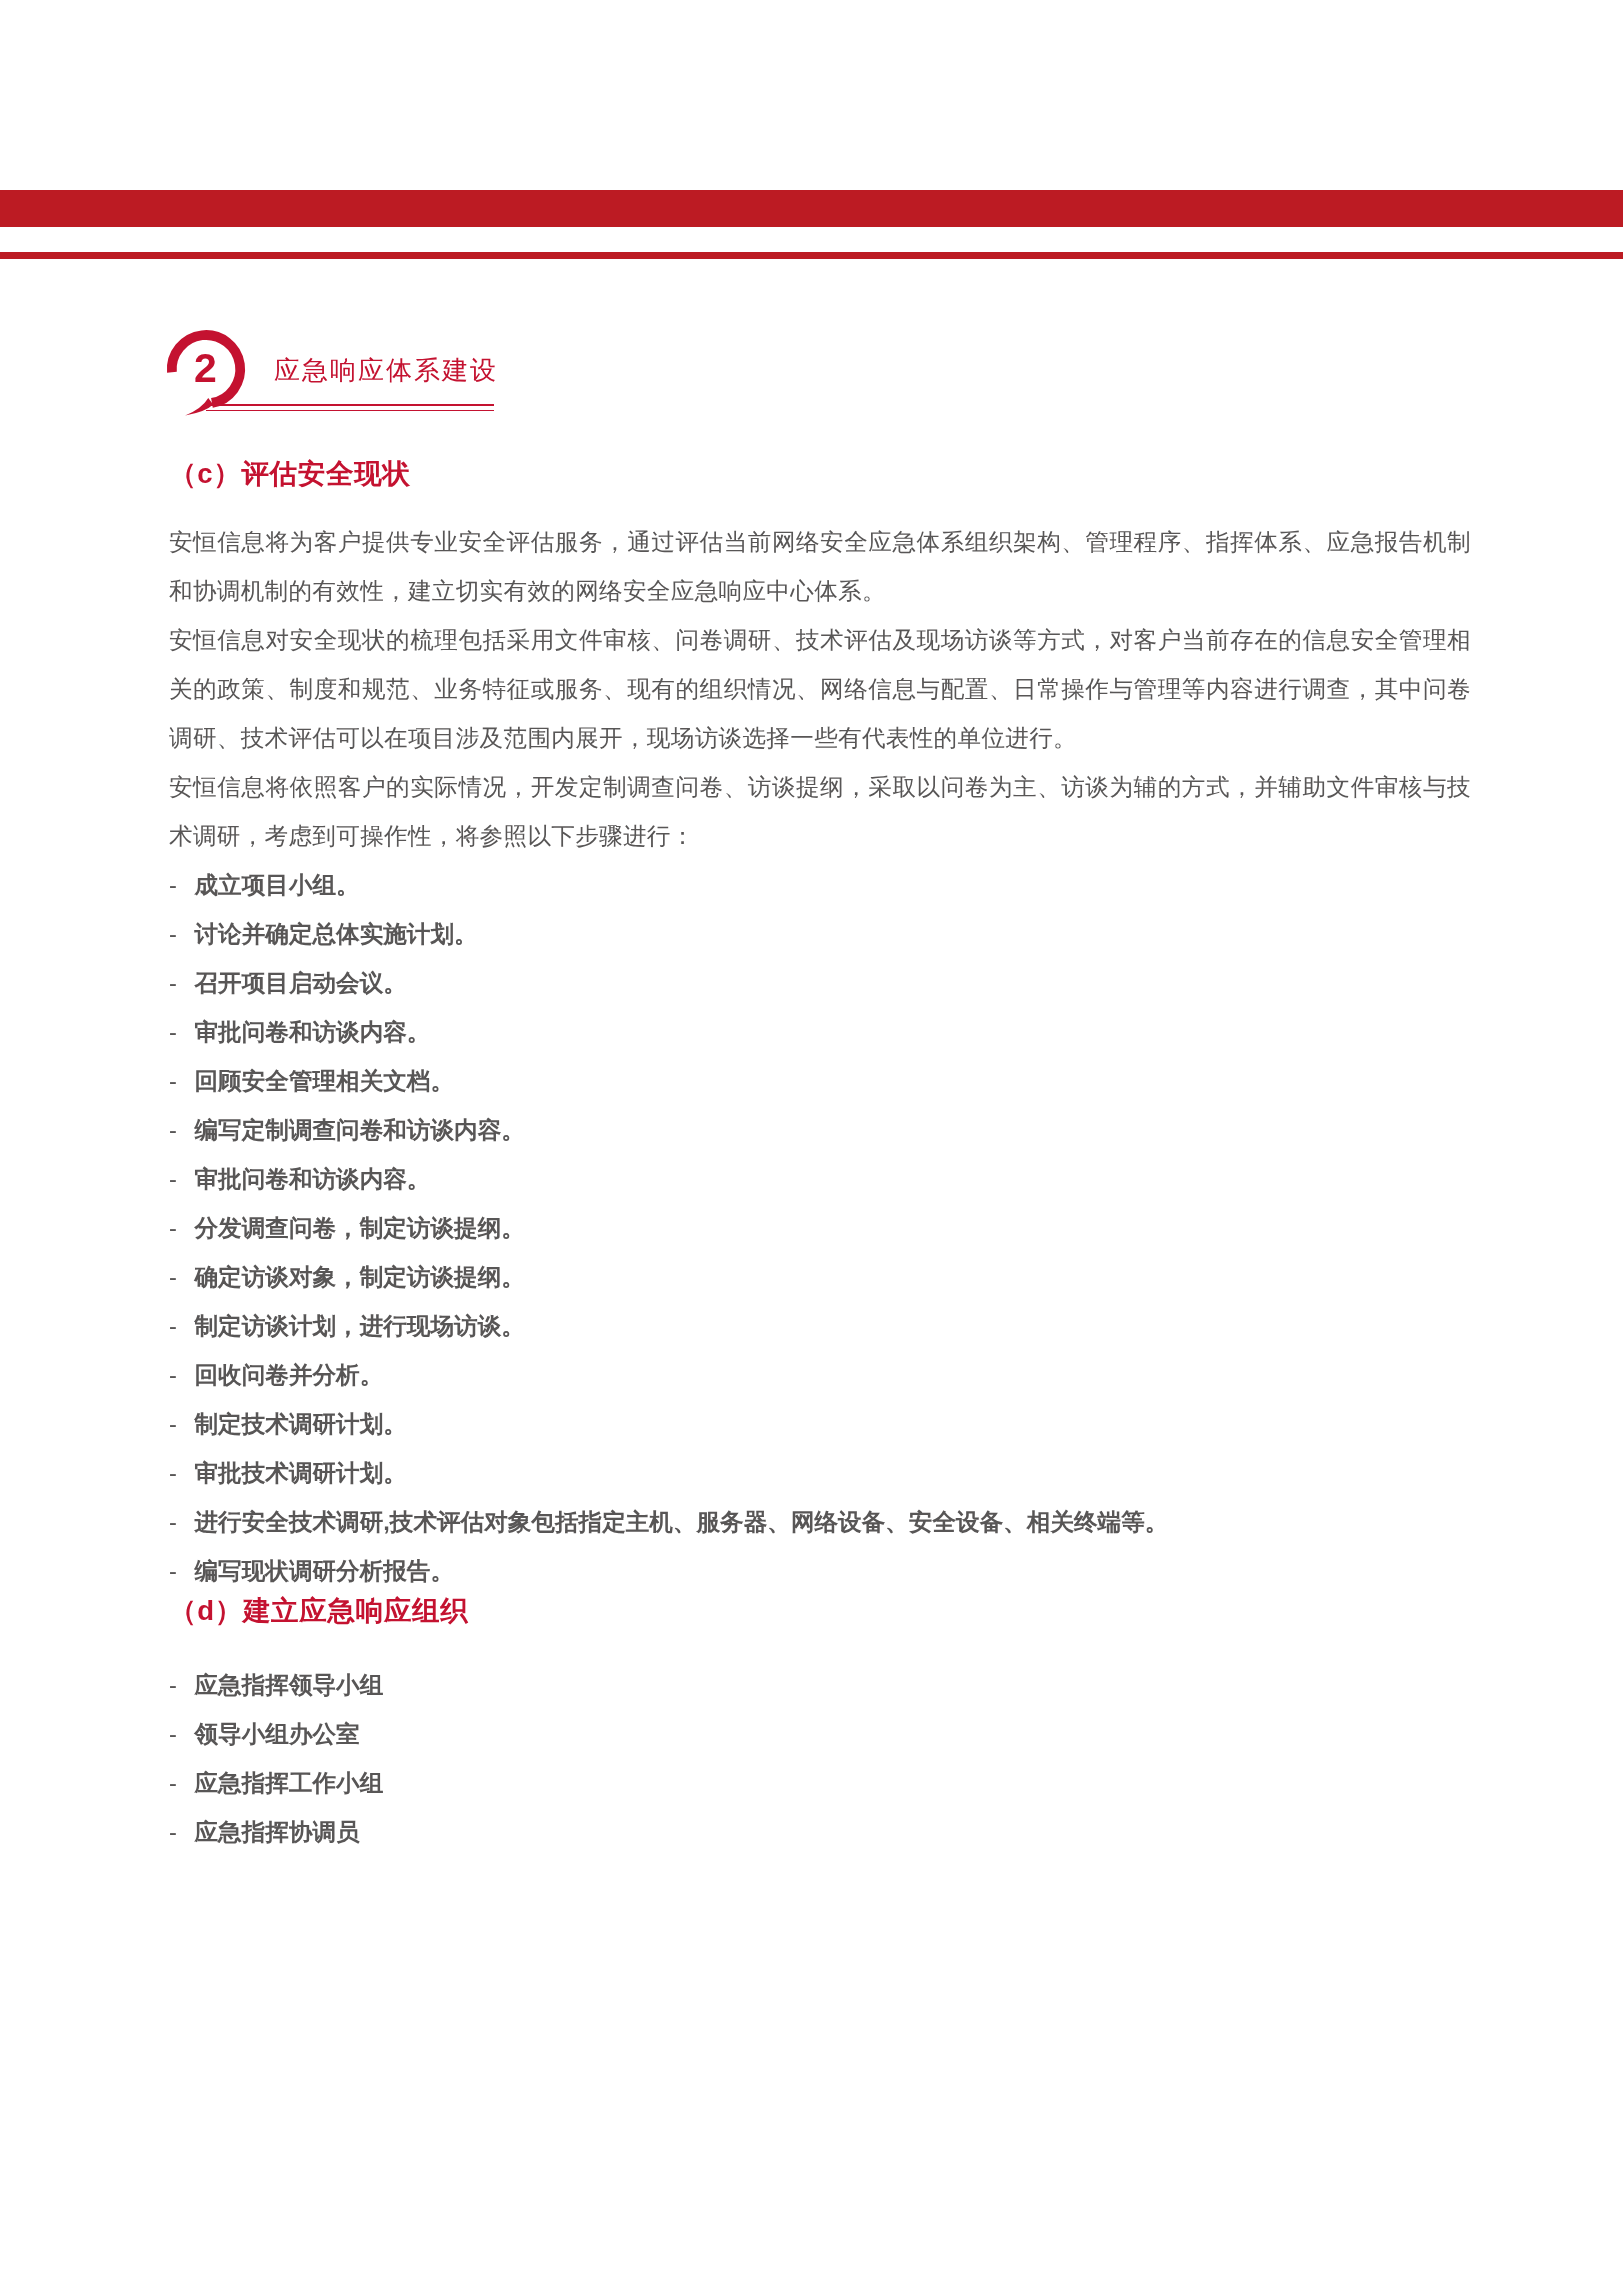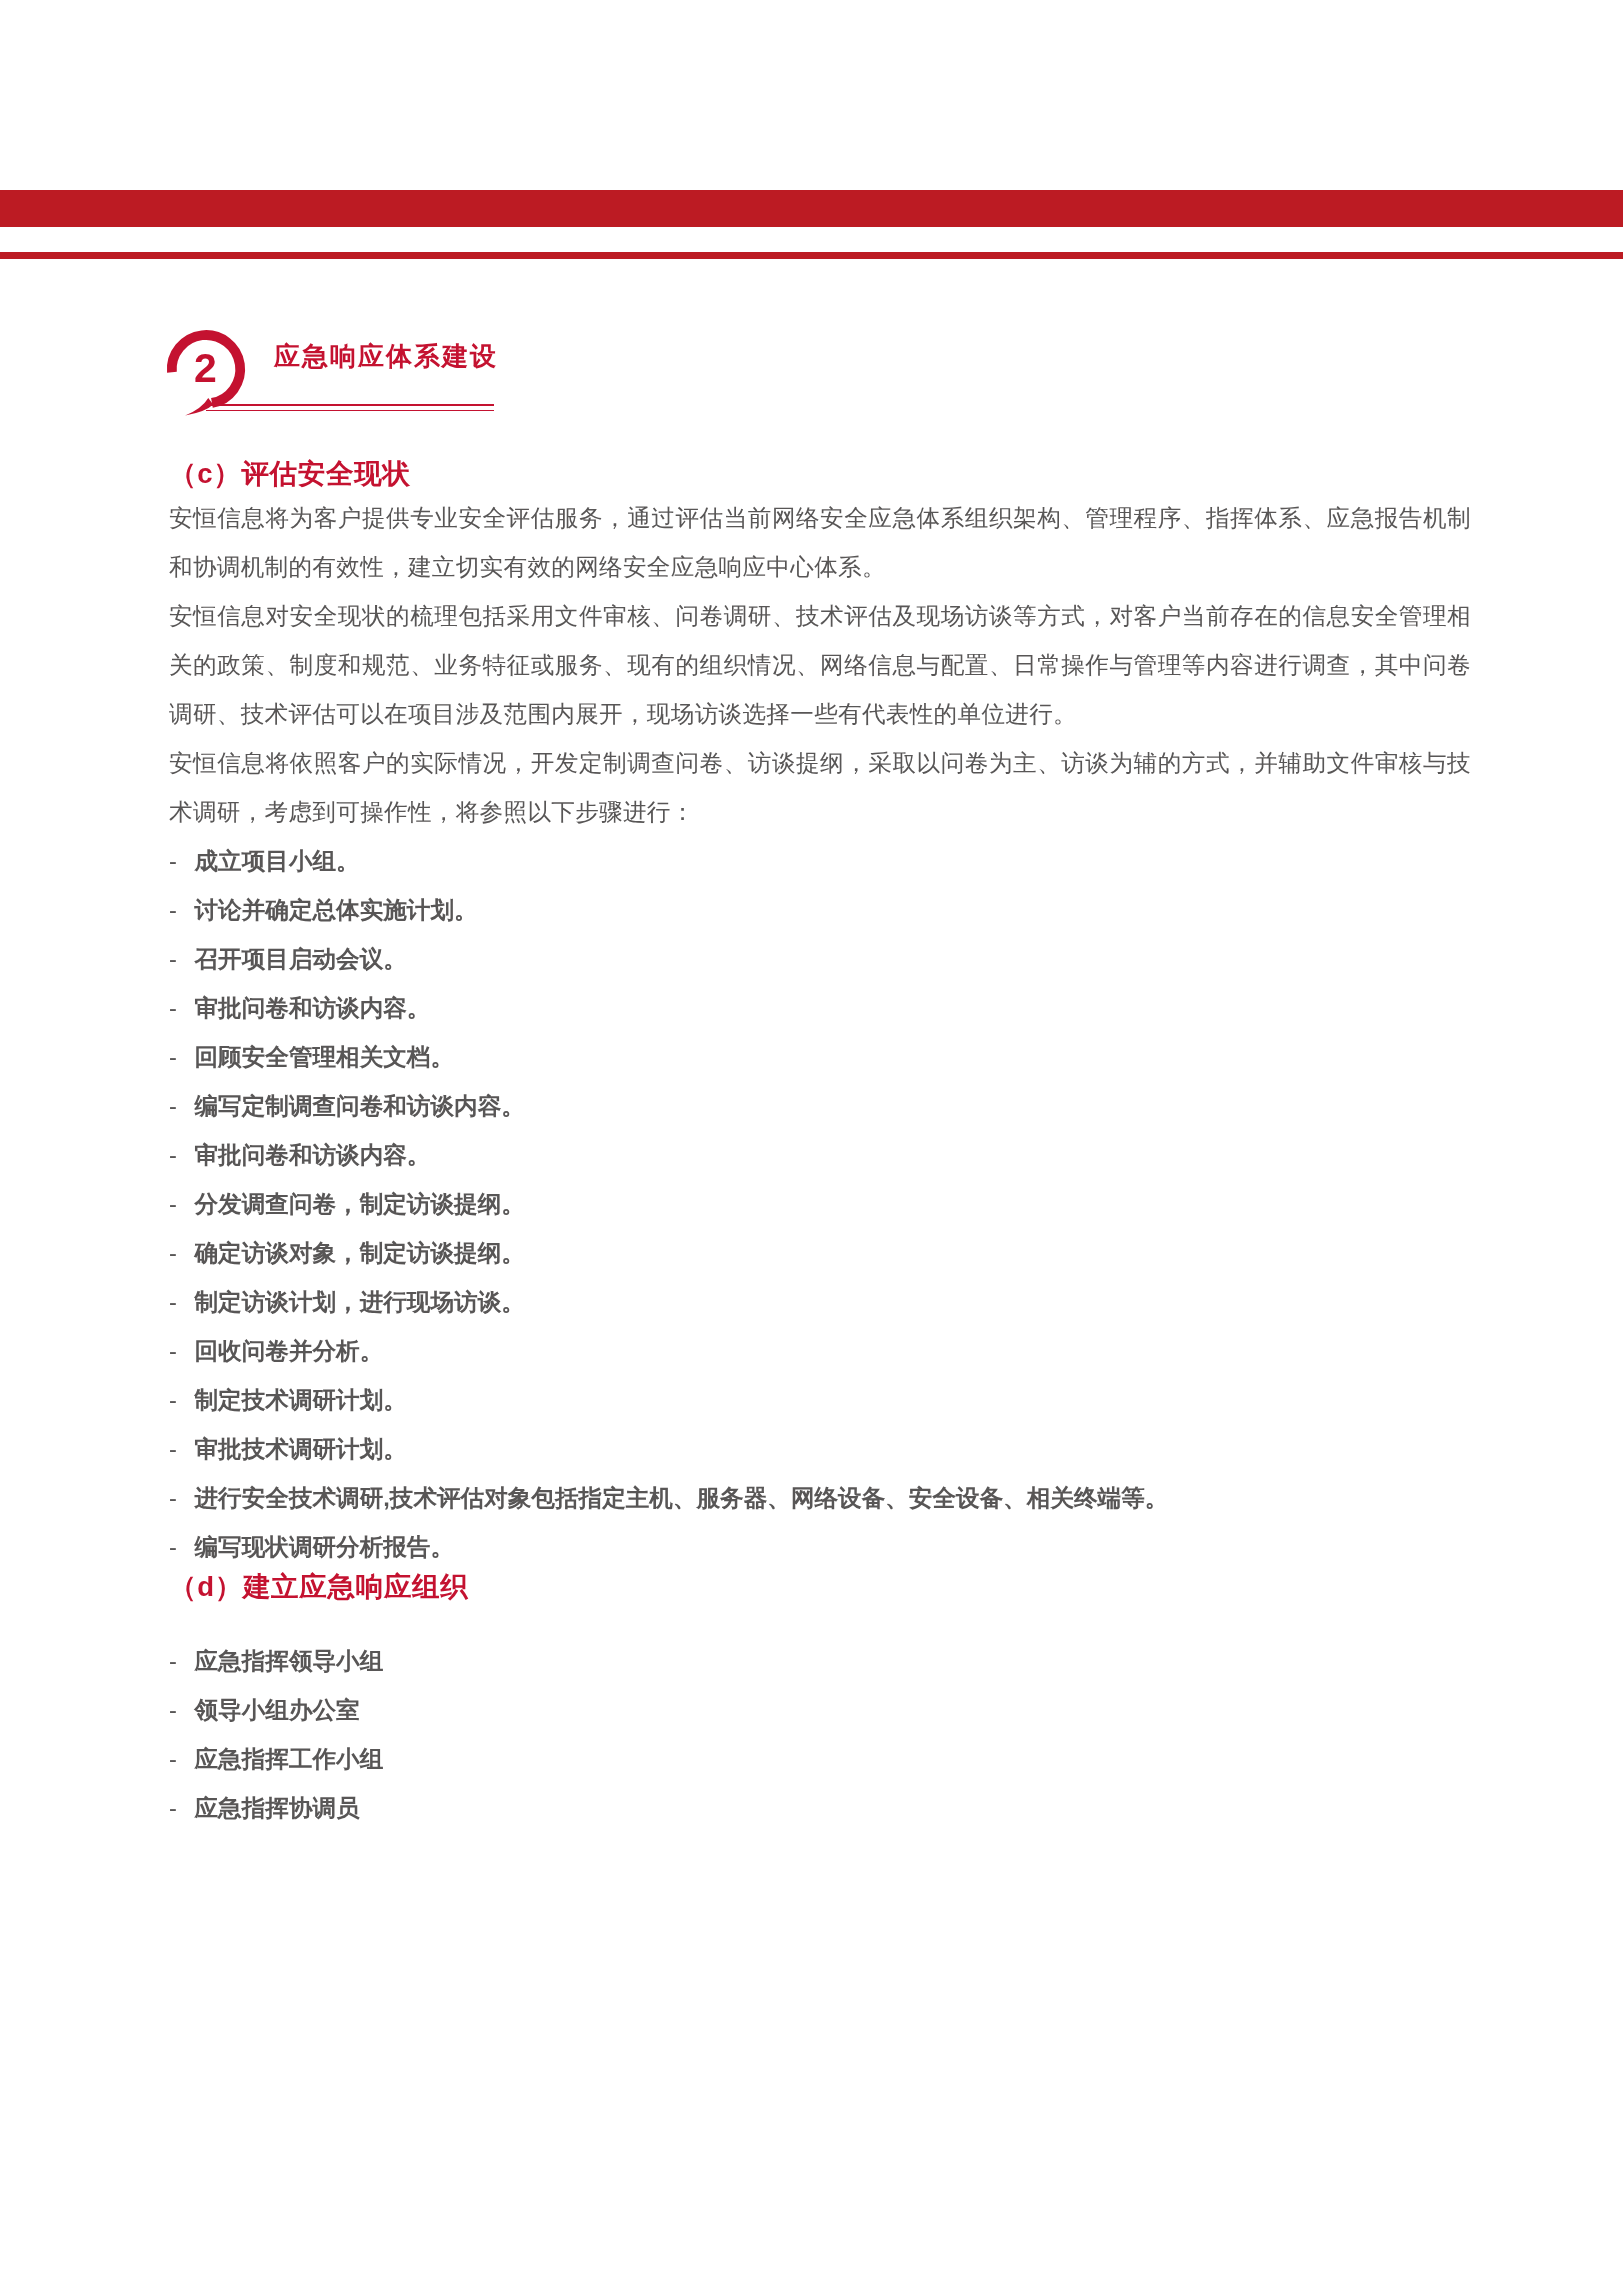--- a/index.html
+++ b/index.html
@@ -22,41 +22,41 @@
 
   .badge-svg{position:absolute;left:163px;top:326px;width:86px;height:93px;}
   .badge-svg .ring{fill:none;stroke:var(--accent);stroke-width:15px;}
   .badge-svg .tail{fill:var(--accent);stroke:none;}
   .badge-num{
     position:absolute;left:186px;top:347px;width:39px;
     text-align:center;font-size:41px;font-weight:700;line-height:43px;
     color:var(--accent);
   }
   .chapter-title{
-    position:absolute;left:274px;top:342px;
-    font-size:26px;font-weight:700;letter-spacing:2px;line-height:29px;
+    position:absolute;left:274px;top:356px;
+    font-size:26px;font-weight:400;letter-spacing:2px;line-height:29px;
     color:var(--accent);white-space:nowrap;
   }
   .chapter-underline{
     position:absolute;left:206px;top:404px;width:288px;height:6.5px;
     box-sizing:border-box;
     border-top:2.6px solid var(--accent);
     border-bottom:1.3px solid var(--accent);
     background:transparent;
   }
 
   .content{
     position:absolute;left:169px;top:459px;width:1302px;
     color:var(--body);font-size:23.6px;
   }
   .sec-heading{
     margin:0;font-size:27.5px;line-height:30px;font-weight:700;
     letter-spacing:0.7px;color:var(--accent);
   }
-  .sec-heading.c{margin-bottom:5px;}
+  .sec-heading.c{margin-bottom:29px;}
   .sec-heading.d{margin-bottom:35px;}
   .para{
     margin:0;line-height:49px;
     text-align:justify;text-align-last:left;
     letter-spacing:0.3px;
   }
   ul.bullets{list-style:none;margin:0;padding:0;}
   ul.bullets li{display:flex;line-height:49px;}
   .dash{flex:none;width:25.5px;}
   .bullet-text{flex:1;font-weight:bold;}

